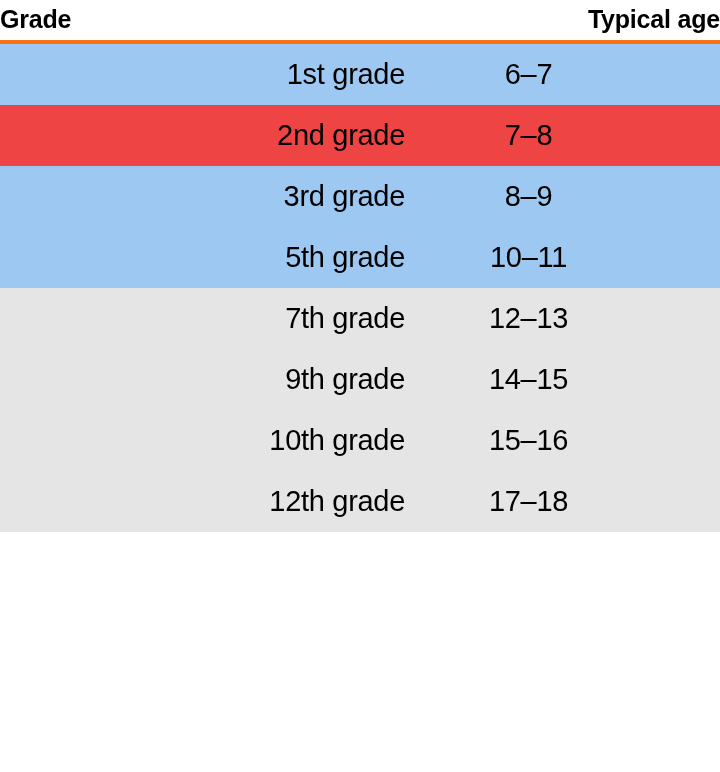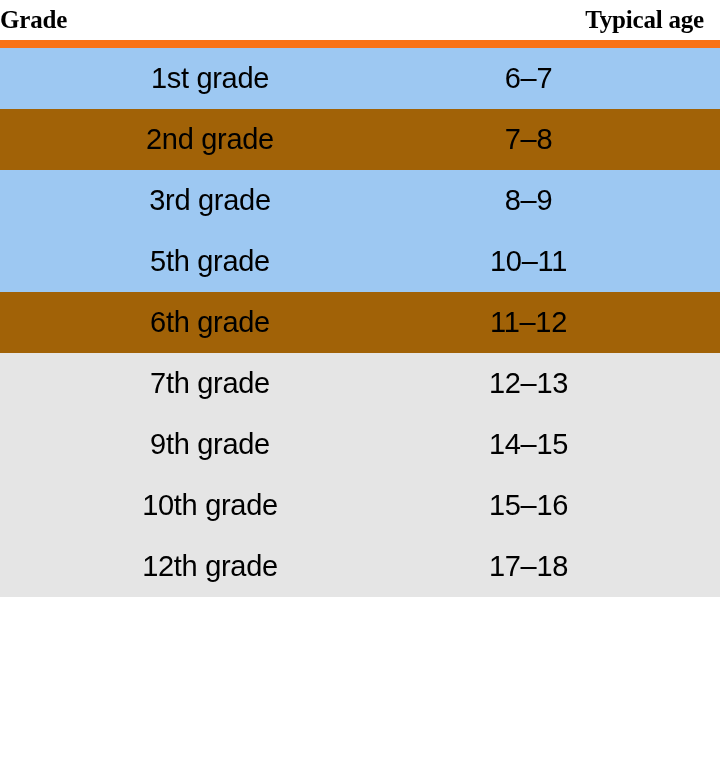--- a/index.html
+++ b/index.html
@@ -33,47 +33,46 @@
     height: 34px;
     vertical-align: bottom;
     letter-spacing: -0.2px;
   }
   thead th.th-grade {
     text-align: left;
     padding-left: 0px;
   }
   thead th.th-age {
     text-align: center;
-    padding-right: 16px;
+    padding-right: 0px;
     white-space: nowrap;
     overflow: hidden;
     text-align: right;
   }
   thead tr {
-    border-bottom: 8px solid #f97316;
-    font-family: Liberation Serif, serif;
+    border-bottom: 4px solid #f97316;
   }
   tbody td {
     font-size: 29px;
     font-weight: normal;
     height: 61px;
     padding: 0;
     vertical-align: middle;
     letter-spacing: -0.3px;
   }
   tbody td.cell-grade {
-    text-align: center;
+    text-align: right;
     padding-left: 15px;
   }
   tbody td.cell-age {
     text-align: center;
     padding-right: 68px;
   }
   tr.band-blue td { background: #9dc8f2; }
-  tr.band-white td { background: #a16207; }
+  tr.band-white td { background: #ef4444; }
   tr.band-gray td { background: #e5e5e5; }
 </style>
 </head>
 <body>
 
 <div class="table-wrap">
   <table class="grade-table">
     <colgroup>
       <col class="col-grade">
       <col class="col-age">
@@ -94,24 +93,20 @@
           <td class="cell-age">7–8</td>
         </tr>
         <tr class="band-blue">
           <td class="cell-grade">3rd grade</td>
           <td class="cell-age">8–9</td>
         </tr>
         <tr class="band-blue">
           <td class="cell-grade">5th grade</td>
           <td class="cell-age">10–11</td>
         </tr>
-        <tr class="band-white">
-          <td class="cell-grade">6th grade</td>
-          <td class="cell-age">11–12</td>
-        </tr>
         <tr class="band-gray">
           <td class="cell-grade">7th grade</td>
           <td class="cell-age">12–13</td>
         </tr>
         <tr class="band-gray">
           <td class="cell-grade">9th grade</td>
           <td class="cell-age">14–15</td>
         </tr>
         <tr class="band-gray">
           <td class="cell-grade">10th grade</td>

